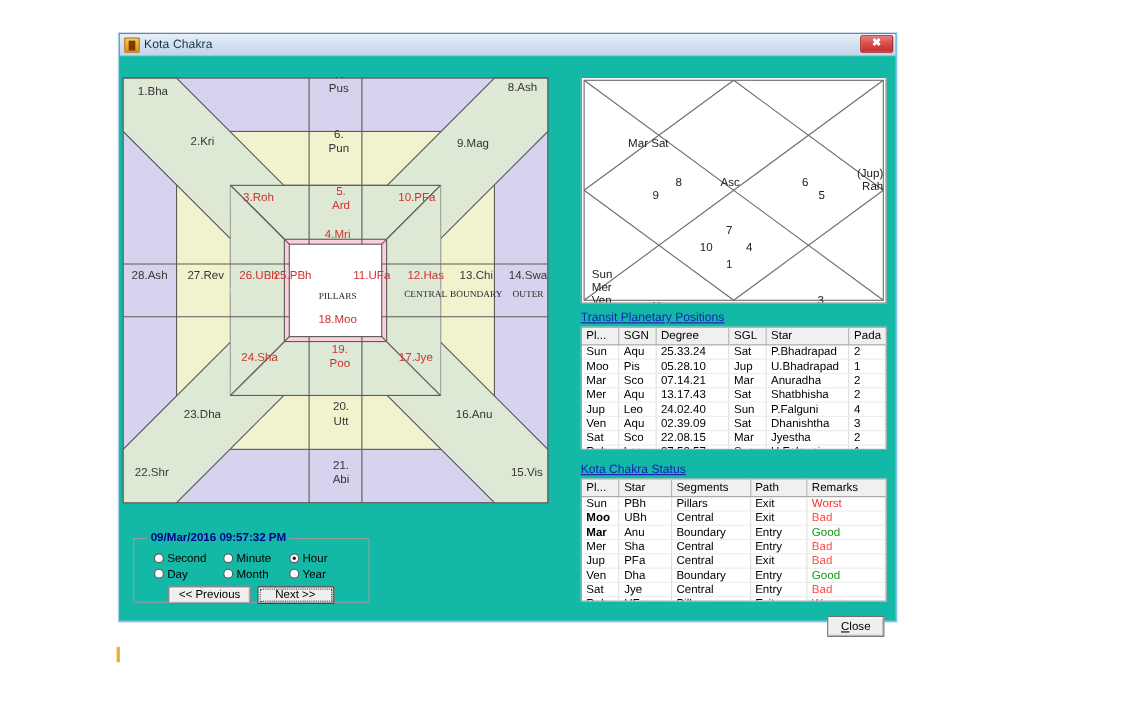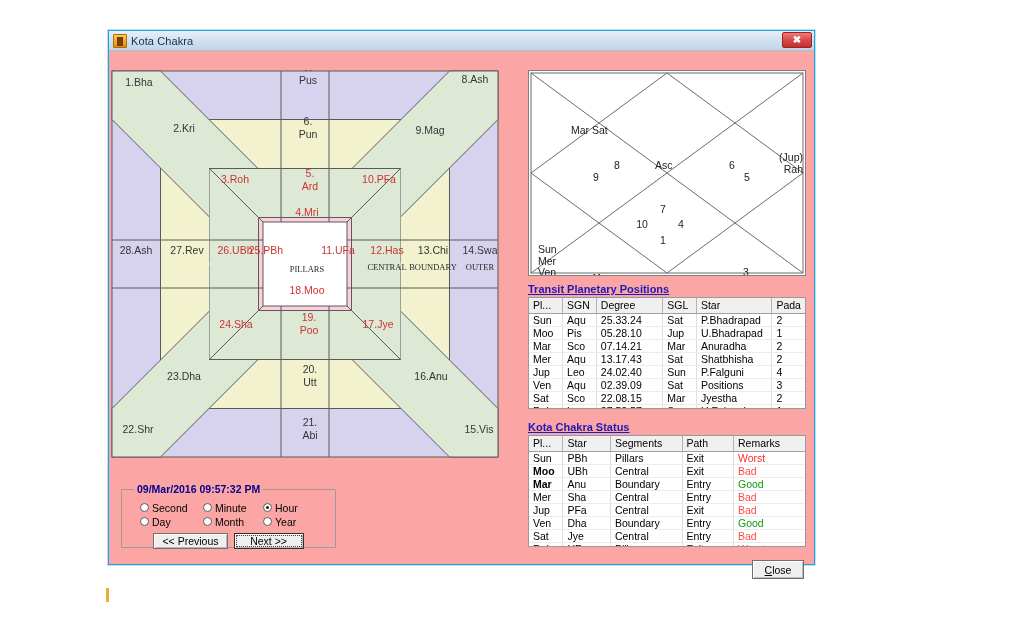--- a/index.html
+++ b/index.html
@@ -36,34 +36,34 @@
   .titlebar .title {
     font-size: 11px; color: #18314f; font-weight: normal; letter-spacing: .1px;
   }
   .closebox {
     position: absolute; right: 2px; top: 1px; width: 30px; height: 16px;
     background: linear-gradient(to bottom,#f07a7a 0%, #d94a4a 50%, #c23030 100%);
     border: 1px solid #9e2222; border-radius: 2px;
     display: flex; align-items: center; justify-content: center;
     color: #fff; font-size: 10px; font-weight: bold; line-height: 1;
   }
-  .client { position: relative; width: 100%; height: 513px; background: #fca5a5; }
+  .client { position: relative; width: 100%; height: 513px; background: #14b8a6; }
 
   
   .kota-panel { position: absolute; left: 2px; top: 19px; width: 412px; height: 400px; }
 
   
   .rashi {
     position: absolute; left: 419px; top: 19px; width: 278px; height: 206px;
     background: #ffffff; border: 1px solid #808080;
   }
 
   
   .grid-title {
-    position: absolute; font-size: 11px; font-weight: bold; color: #1b1bbb;
+    position: absolute; font-size: 11px; font-weight: normal; color: #1b1bbb;
     text-decoration: underline; white-space: nowrap;
   }
   .dgrid {
     position: absolute; background: #fff;
     border: 1px solid #9a9a9a; overflow: hidden;
   }
   .dgrid table { border-collapse: collapse; width: 100%; font-size: 10.5px; color: #000; }
   .dgrid th {
     background: #f0f0f0; border-right: 1px solid #b4b4b4; border-bottom: 1px solid #a0a0a0;
     font-weight: normal; text-align: left; padding: 1px 4px; height: 15px;
@@ -357,21 +357,21 @@
                 <td>24.02.40</td>
                 <td>Sun</td>
                 <td>P.Falguni</td>
                 <td>4</td>
               </tr>
               <tr>
                 <td>Ven</td>
                 <td>Aqu</td>
                 <td>02.39.09</td>
                 <td>Sat</td>
-                <td>Positions</td>
+                <td>Dhanishtha</td>
                 <td>3</td>
               </tr>
               <tr>
                 <td>Sat</td>
                 <td>Sco</td>
                 <td>22.08.15</td>
                 <td>Mar</td>
                 <td>Jyestha</td>
                 <td>2</td>
               </tr>

